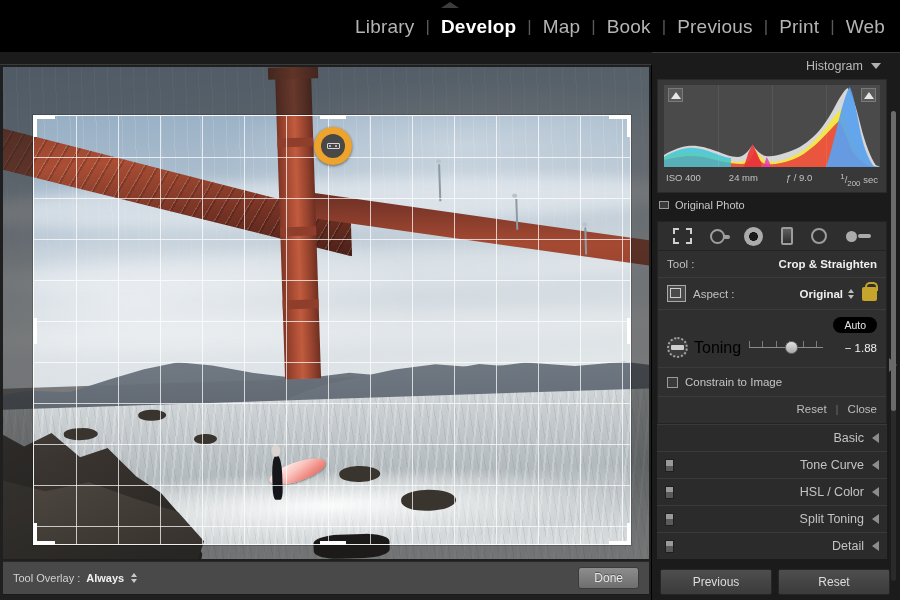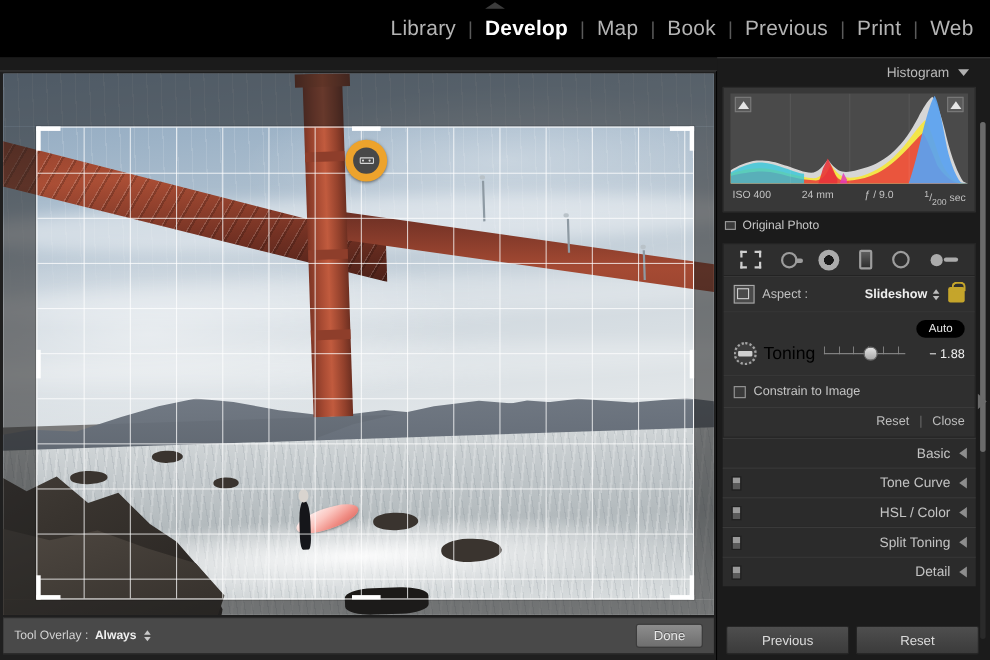--- a/index.html
+++ b/index.html
@@ -524,25 +524,29 @@
           <span class="tic">
               <i class="ic-rad"></i>
             </span>
           <span class="tic ic-brush">
               <b></b>
               <s></s>
             </span>
         </div>
 
         <div class="panel-body">
+          <div class="row">
+            <span class="lbl">Tool :</span>
+            <span class="val">Crop &amp; Straighten</span>
+          </div>
           <div class="divider"></div>
           <div class="row">
             <span class="aspect-icon"></span>
             <span class="lbl">Aspect :</span>
-            <span class="val">Slideshow</span>
+            <span class="val">Original</span>
             <span class="mini-step">
                 <i class="u"></i>
                 <i class="d"></i>
               </span>
             <span class="lock"></span>
           </div>
           <div class="divider"></div>
           <div class="row" style="padding-bottom:2px;">
             <span class="auto-btn">Auto</span>
           </div>

